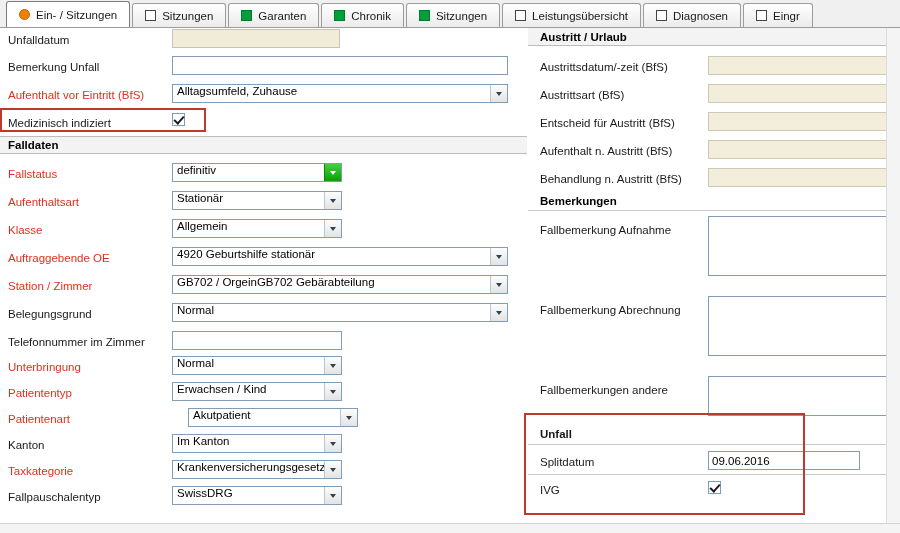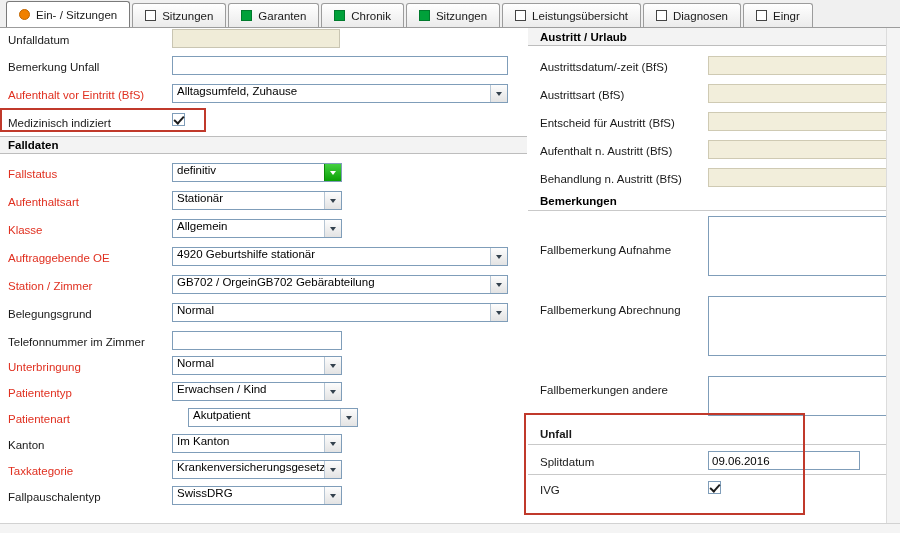--- a/index.html
+++ b/index.html
@@ -472,21 +472,21 @@
     <div class="row" style="top:141px; left:12px;">
       <span class="lbl">Behandlung n. Austritt (BfS)</span>
     </div>
     <input class="inp beige" style="position: absolute; left: 180px; top: 140px; width: 192px;" readonly="" value="">
 
     <div class="row" style="top:163px; left:12px;">
       <span class="lbl hdr">Bemerkungen</span>
     </div>
     <div class="hline" style="left:0px; top:182px; width:358px;"></div>
 
-    <div class="row" style="top:192px; left:12px;margin-top:20px;">
+    <div class="row" style="top:192px; left:12px;">
       <span class="lbl">Fallbemerkung Aufnahme</span>
     </div>
     <textarea class="inp" style="position: absolute; left: 180px; top: 188px; width: 192px; height: 60px; resize: none;"></textarea>
 
     <div class="row" style="top:272px; left:12px;">
       <span class="lbl">Fallbemerkung Abrechnung</span>
     </div>
     <textarea class="inp" style="position: absolute; left: 180px; top: 268px; width: 192px; height: 60px; resize: none;"></textarea>
 
     <div class="row" style="top:352px; left:12px;">

